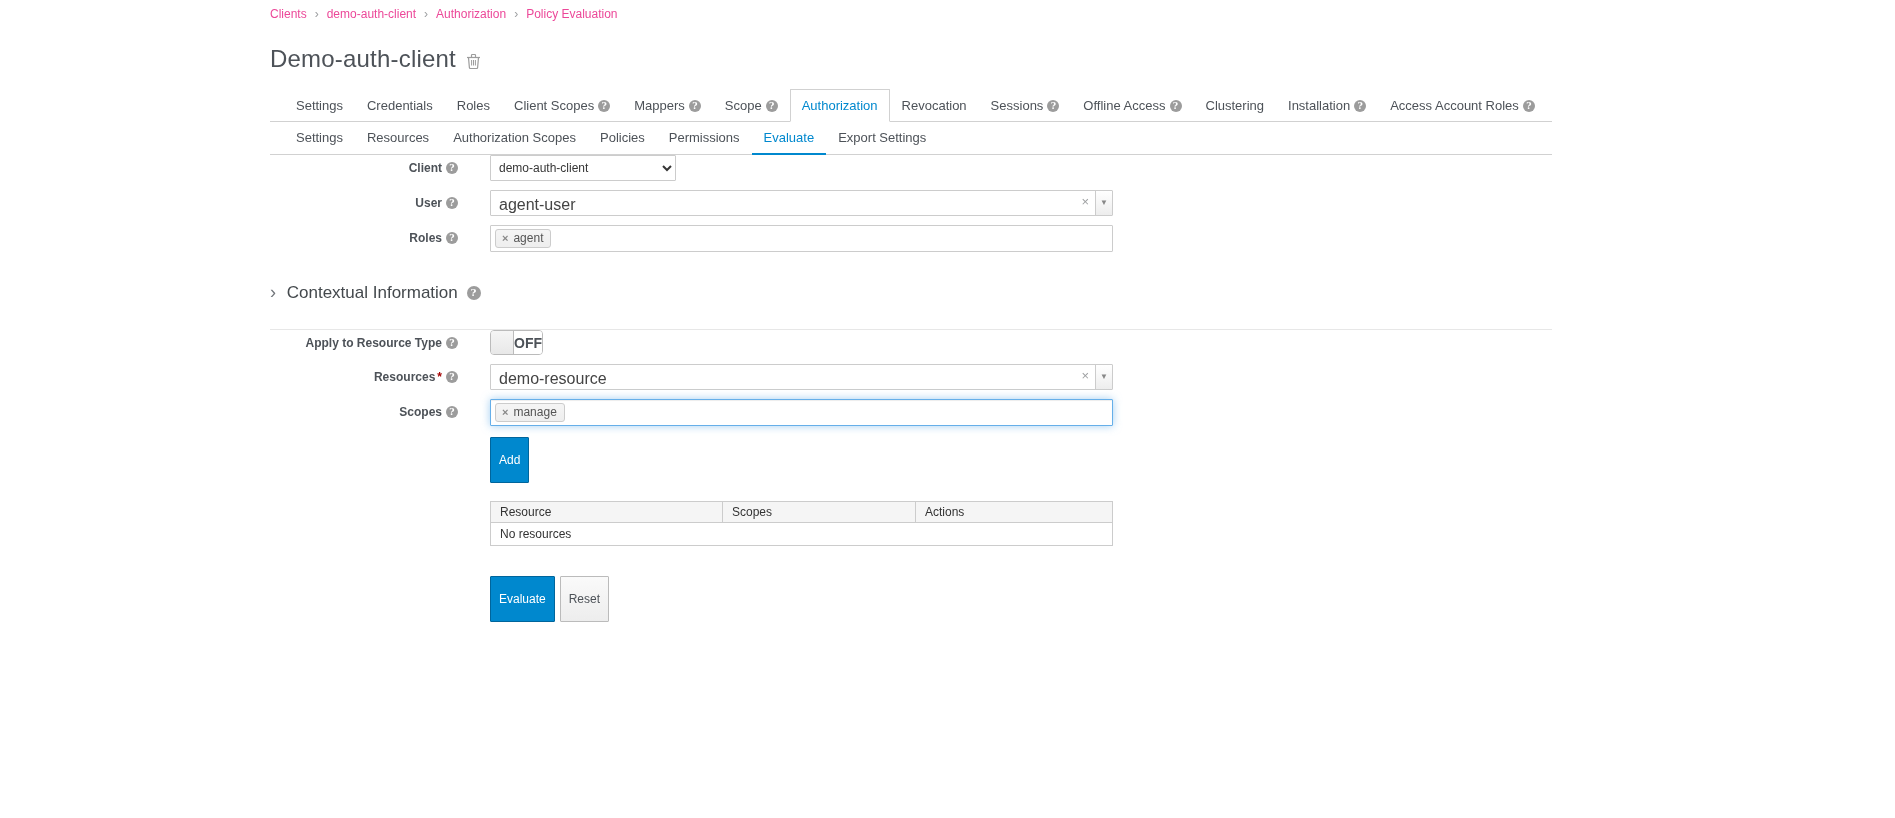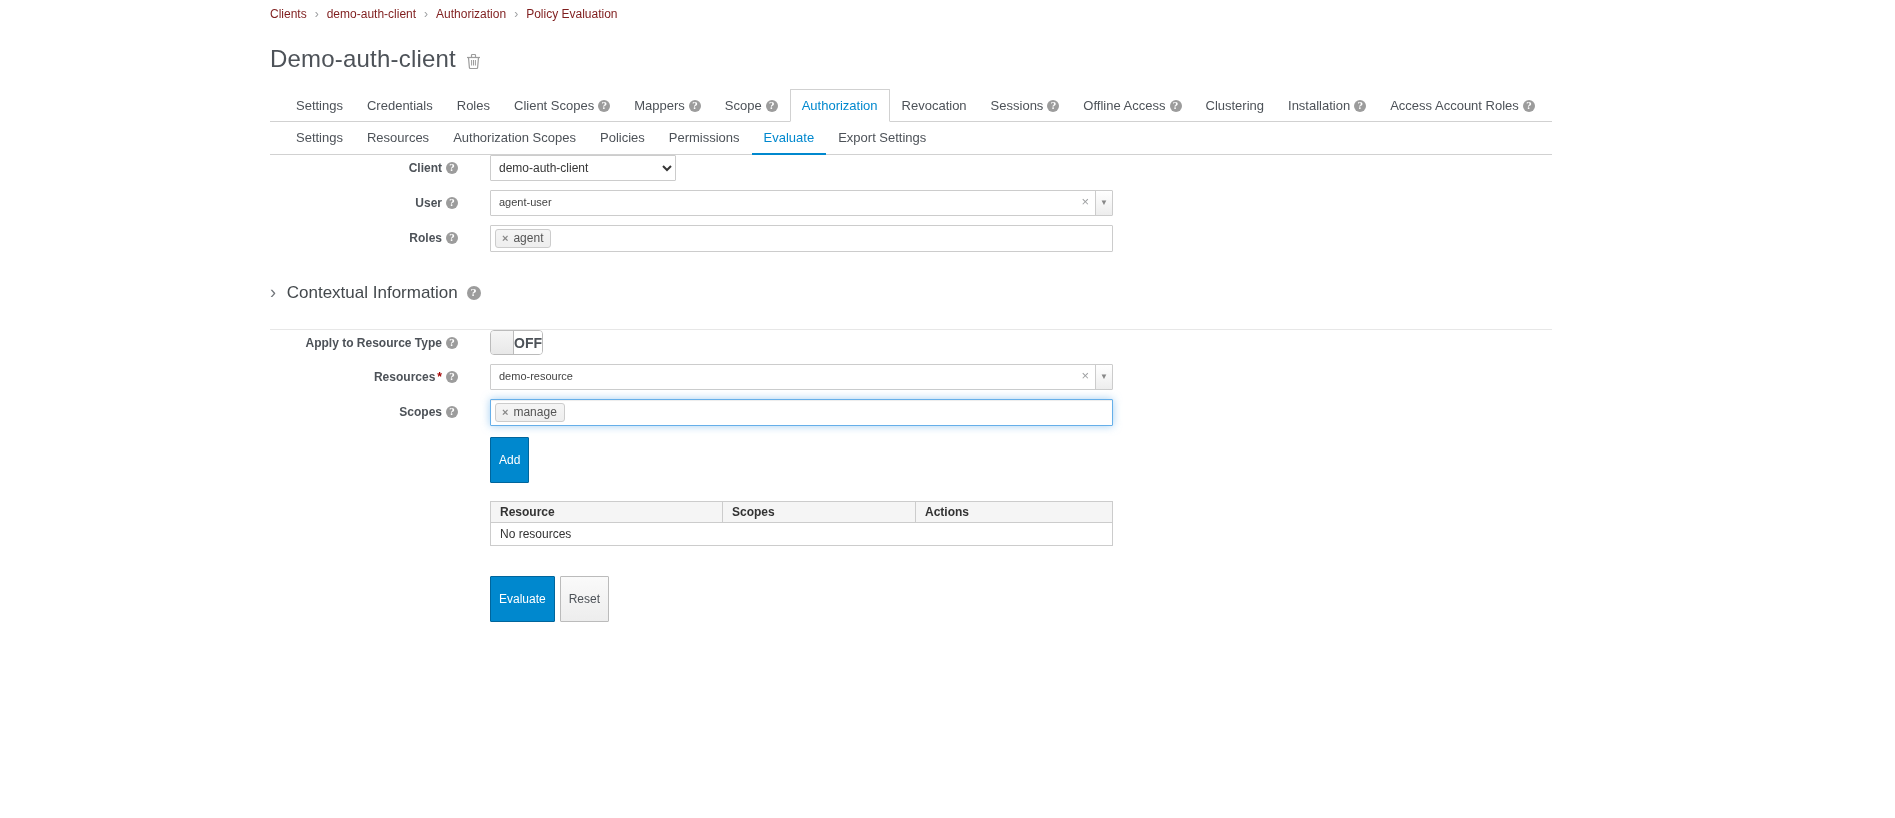--- a/index.html
+++ b/index.html
@@ -9,21 +9,21 @@
     color: #4d5258;
     font-size: 12px;
     width: 1895px;
     height: 818px;
     overflow: hidden;
   }
   .page { margin-left: 270px; width: 1282px; padding-top: 7px; }
 
   
   .breadcrumb { font-size: 12px; display: flex; align-items: center; gap: 8px; }
-  .breadcrumb a { color: #7f1d1d; text-decoration: none; cursor: pointer; }
+  .breadcrumb a { color: #ec4899; text-decoration: none; cursor: pointer; }
   .breadcrumb .sep { color: #9d9fa1; font-size: 12px; }
 
   
   .title-row { display: flex; align-items: center; gap: 10px; margin-top: 24px; }
   .title-row h1 { margin: 0; font-size: 24px; font-weight: 400; color: #4d5258; letter-spacing: .2px; }
   .trash-btn { cursor: pointer; display: inline-flex; margin-top: 3px; }
 
   
   .help-icon {
     display: inline-block; width: 12px; height: 12px; border-radius: 50%;
@@ -75,21 +75,21 @@
     width: 186px; height: 26px; border: 1px solid #ccc; border-radius: 1px;
     background: #fff; font-size: 12px; color: #363636; padding: 2px 4px;
     font-family: "Liberation Sans", sans-serif;
   }
 
   
   .select2 {
     width: 623px; height: 26px; border: 1px solid #ccc; border-radius: 1px;
     background: #fff; display: flex; align-items: stretch; cursor: pointer;
   }
-  .select2 .value { flex: 1; padding: 5px 8px 0 8px; font-size: 11px; color: #444; }
+  .select2 .value { flex: 1; padding: 5px 8px 0 8px; font-size: 16px; color: #444; }
   .select2 .clear { color: #9d9fa1; font-size: 13px; padding: 4px 6px 0 4px; cursor: pointer; line-height: 1; }
   .select2 .dropdown-btn {
     width: 17px; border-left: 1px solid #ccc; background: linear-gradient(#ffffff, #ededed);
     display: flex; align-items: center; justify-content: center; cursor: pointer;
   }
   .select2 .caret { color: #888; font-size: 8px; line-height: 1; }
 
   
   .tag-box {
     width: 623px; min-height: 27px; border: 1px solid #ccc; border-radius: 1px;
@@ -127,21 +127,21 @@
   .btn-primary { background: #0088ce; border: 1px solid #00659c; color: #fff; }
   .btn-default { background: linear-gradient(#fafafa, #ededed); border: 1px solid #bbb; color: #4d5258; }
   .add-row { margin: 11px 0 0 220px; }
   .action-row { margin: 30px 0 0 220px; display: flex; gap: 5px; }
 
   
   .table-wrap { margin: 18px 0 0 220px; }
   table.eval-table { width: 623px; border-collapse: collapse; font-size: 12px; }
   table.eval-table th {
     background: #f5f5f5; border: 1px solid #ccc; text-align: left;
-    padding: 3px 9px; font-weight: bold; color: #333; margin-top: 8px;
+    padding: 3px 9px; font-weight: normal; color: #333; margin-top: 8px;
   }
   table.eval-table td { border: 1px solid #ccc; padding: 4px 9px; color: #333; background: #fff; }
   .col-resource { width: 232px; }
   .col-scopes { width: 193px; }
 </style>
 </head>
 <body>
 
 <div class="page">
 

